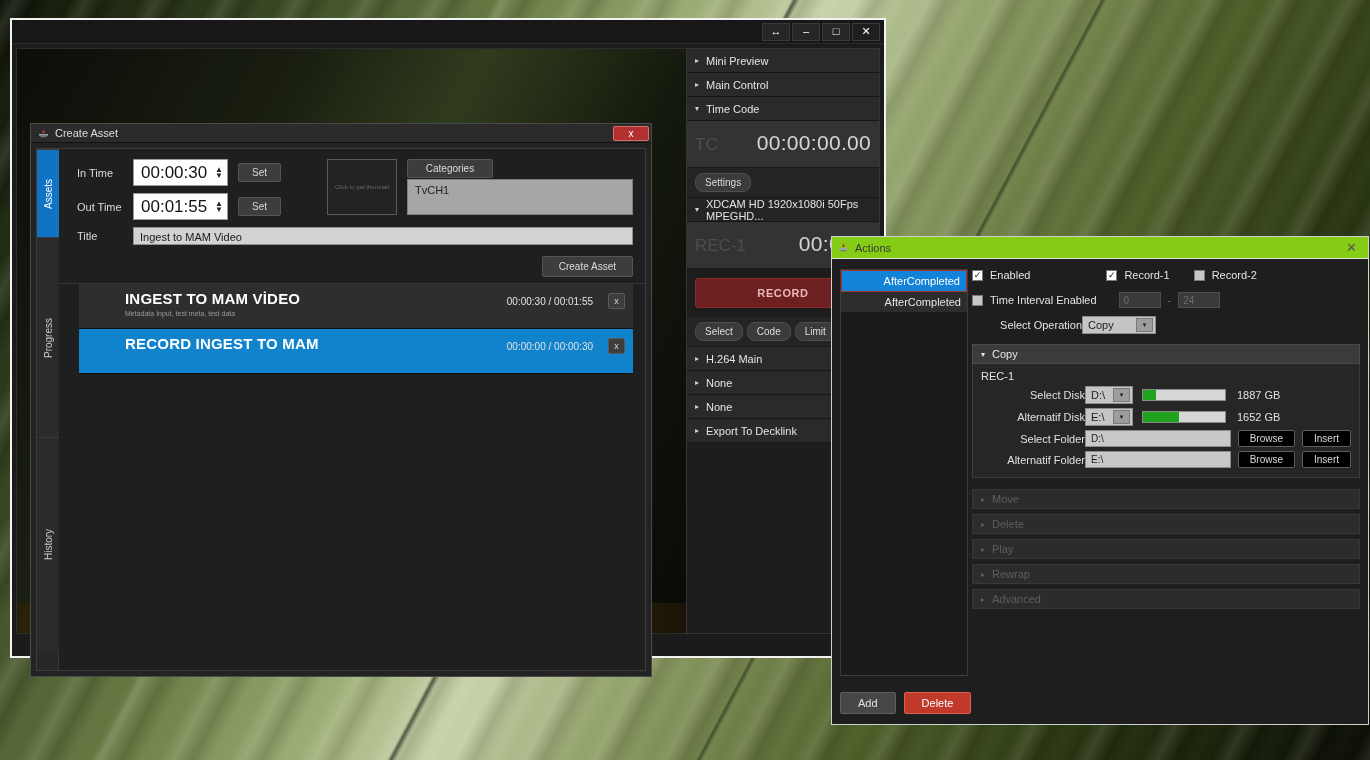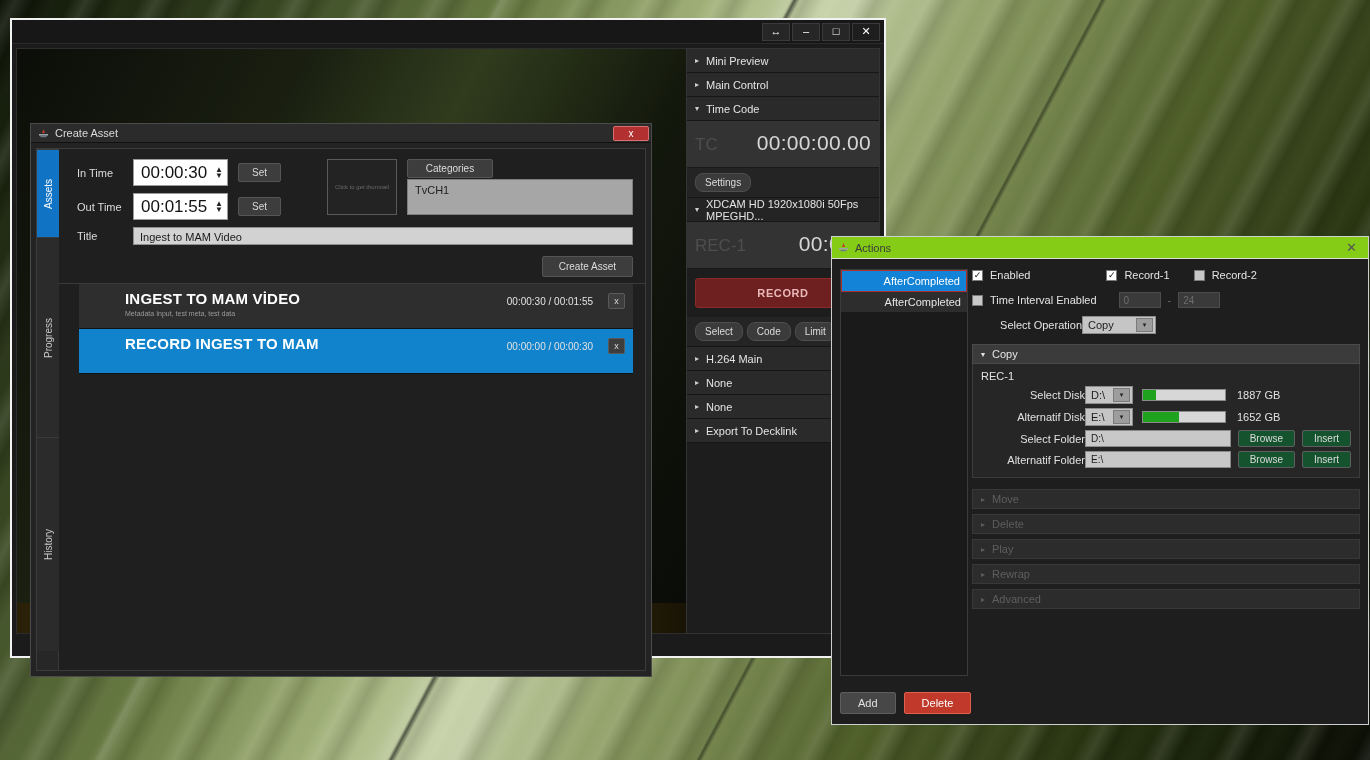--- a/index.html
+++ b/index.html
@@ -285,21 +285,21 @@
     width: 84px; height: 12px; background: #d7d7d7;
     border: 1px solid #8a8a8a; margin-left: 9px; position: relative;
   }
   .bar > i { display: block; height: 100%; background: #1fa31f; }
   .cap { color: #e0e0e0; font-size: 11px; margin-left: 11px; }
   .path-input {
     width: 148px; height: 17px; background: #c8c8c8; border: 1px solid #8a8a8a;
     color: #1c1c1c; font-size: 10px; padding: 0 5px; display: flex; align-items: center;
   }
   .mini-btn {
-    background: #14532d; color: #dcdcdc; font-size: 10px;
+    background: #000000; color: #dcdcdc; font-size: 10px;
     border: 1px solid #5d5d5d; border-radius: 2px;
     padding: 2px 11px; margin-left: 7px;
   }
   #act-footer { position: absolute; left: 8px; bottom: 10px; display: flex; gap: 8px; }
   .foot-btn {
     font-size: 11px; border-radius: 2px; padding: 4px 17px;
     background: #474747; color: #e0e0e0; border: 1px solid #5d5d5d;
   }
   .foot-btn.danger { background: #c0392b; border-color: #e06050; color: #fff; }
 </style>

